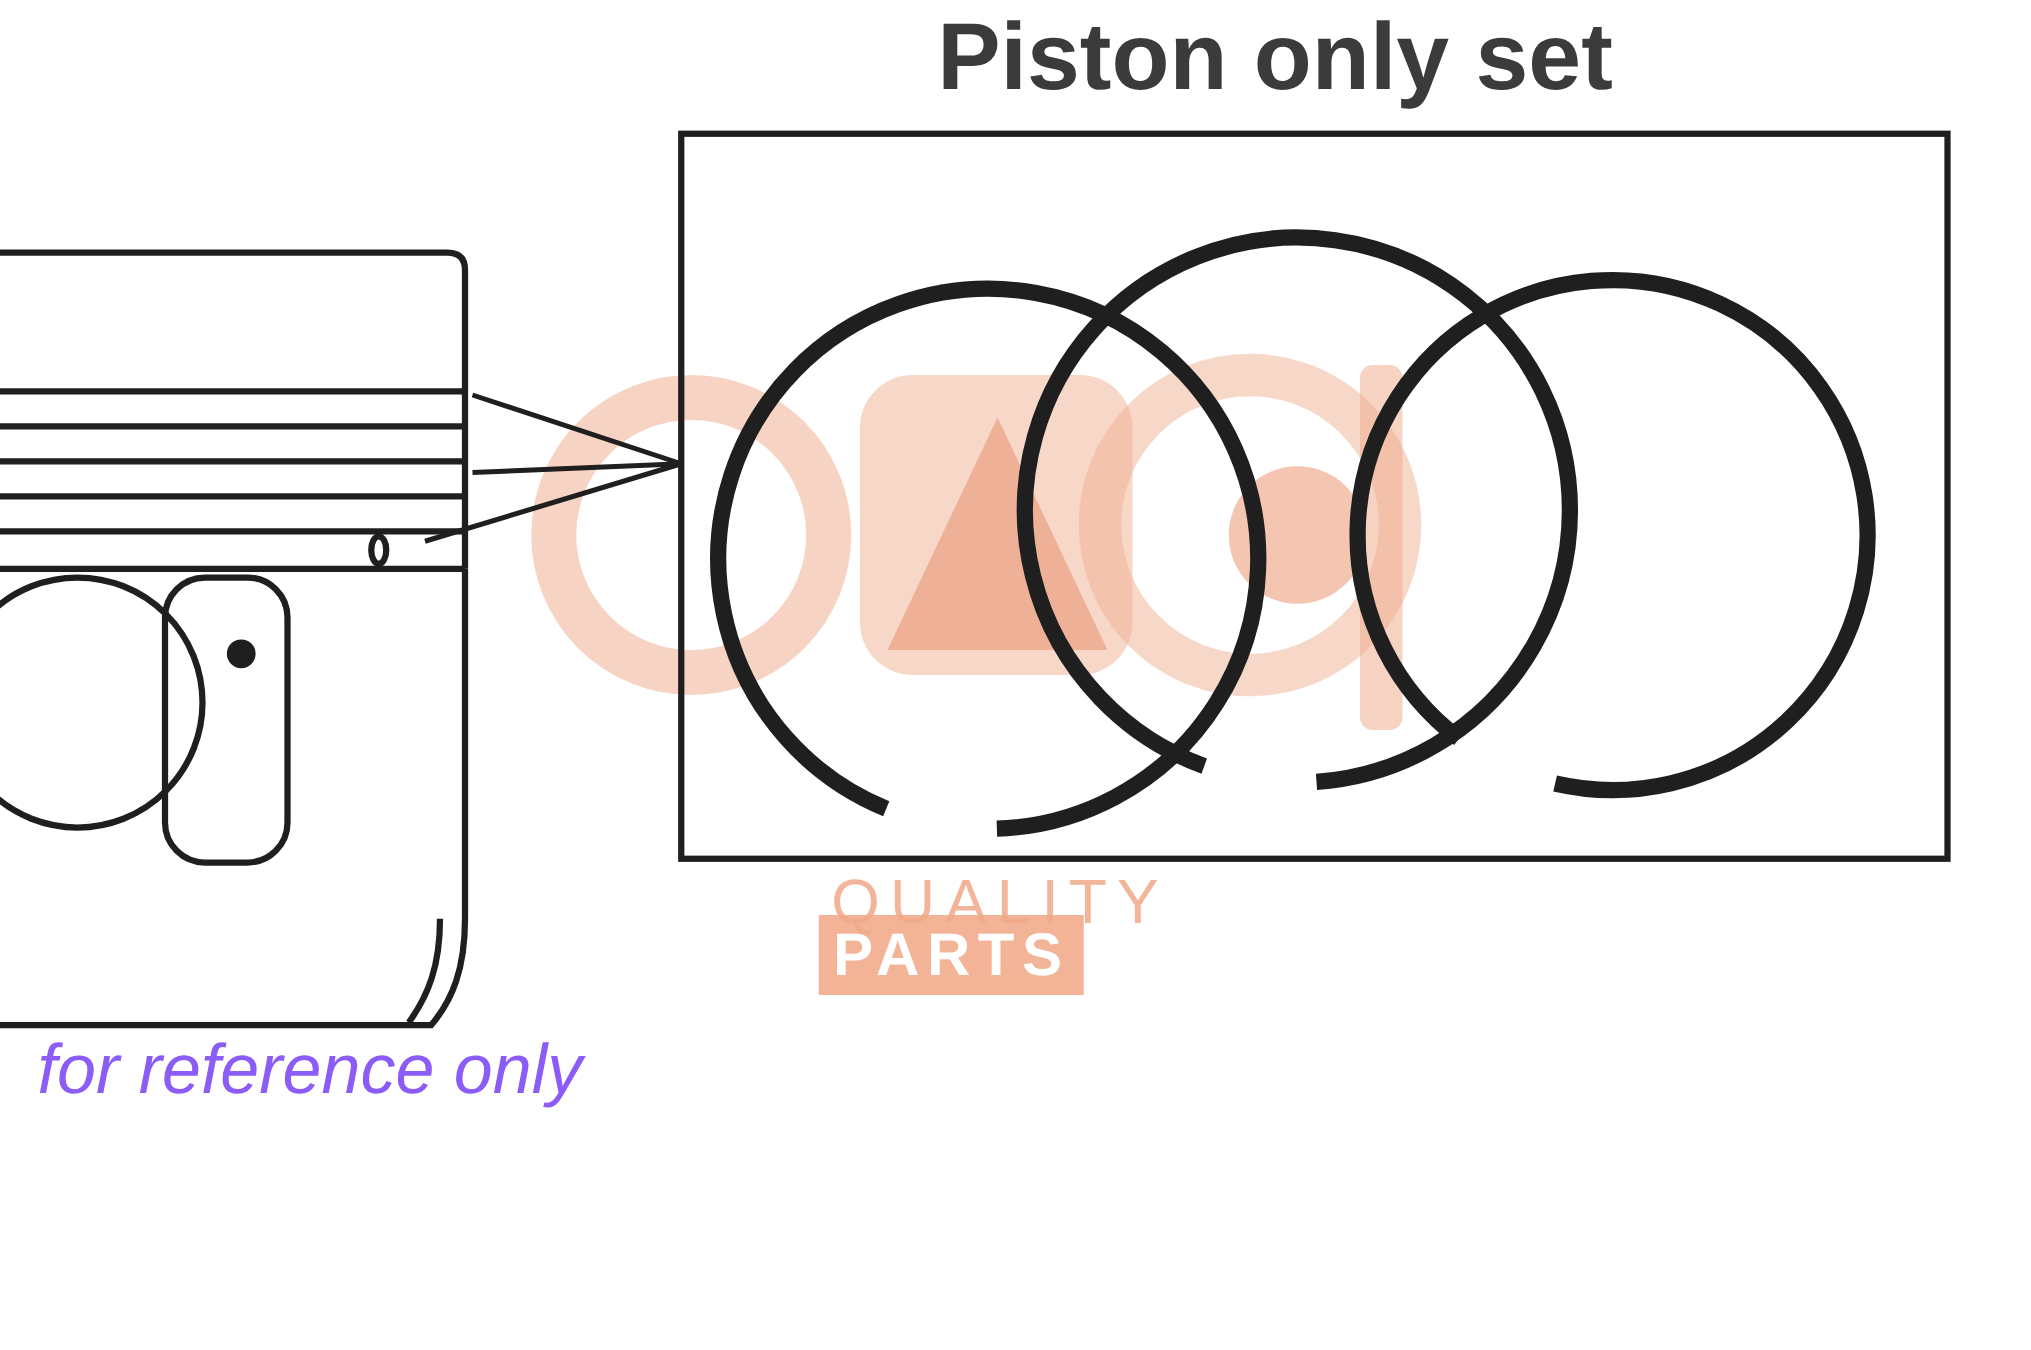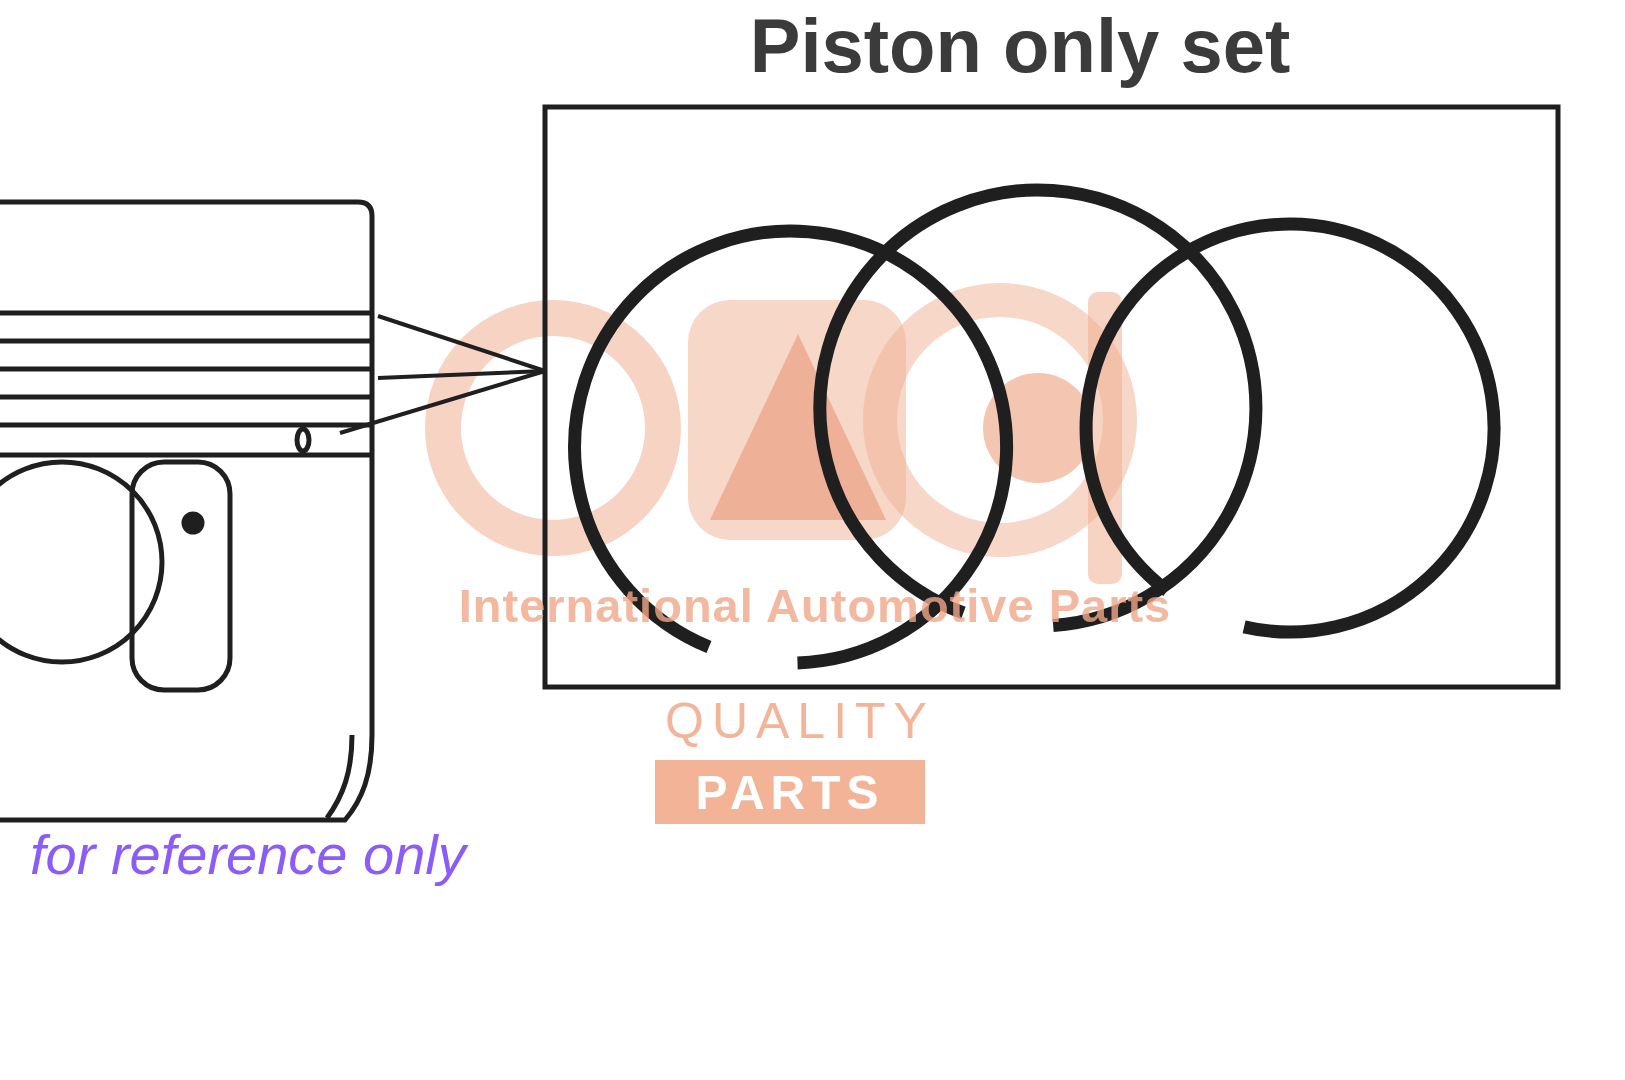--- a/index.html
+++ b/index.html
@@ -76,22 +76,22 @@
     width: 280px;
     text-align: center;
     font-size: 50px;
     font-weight: 400;
     color: rgba(240, 168, 136, 0.85);
     letter-spacing: 8px;
   }
   .wm-parts-badge {
     position: absolute;
     left: 655px;
-    top: 760px;
-    width: 270px;
+    top: 732px;
+    width: 212px;
     height: 64px;
     background: rgba(240, 168, 136, 0.88);
     display: flex;
     align-items: center;
     justify-content: center;
     font-size: 48px;
     font-weight: 700;
     color: #ffffff;
     letter-spacing: 6px;
   }
@@ -151,20 +151,19 @@
       <path d="M 709 647 A 216 216 0 1 1 797.5 662.9"></path>
       <path d="M 963.4 612.9 A 218 218 0 1 1 1053.2 625.5"></path>
       <path d="M 1167.2 590.9 A 204 204 0 1 1 1244.1 626.8"></path>
     </g>
   </svg>
 
   <div class="layer text-layer">
     <div class="title">Piston only set</div>
     <div class="reference">for reference only</div>
 
-    <div class="wm-text1">International Automotive Parts</div>
     <div class="wm-quality">QUALITY</div>
     <div class="wm-parts-badge">
       <span>PARTS</span>
     </div>
   </div>
 
 </div>
 
 </body></html>

